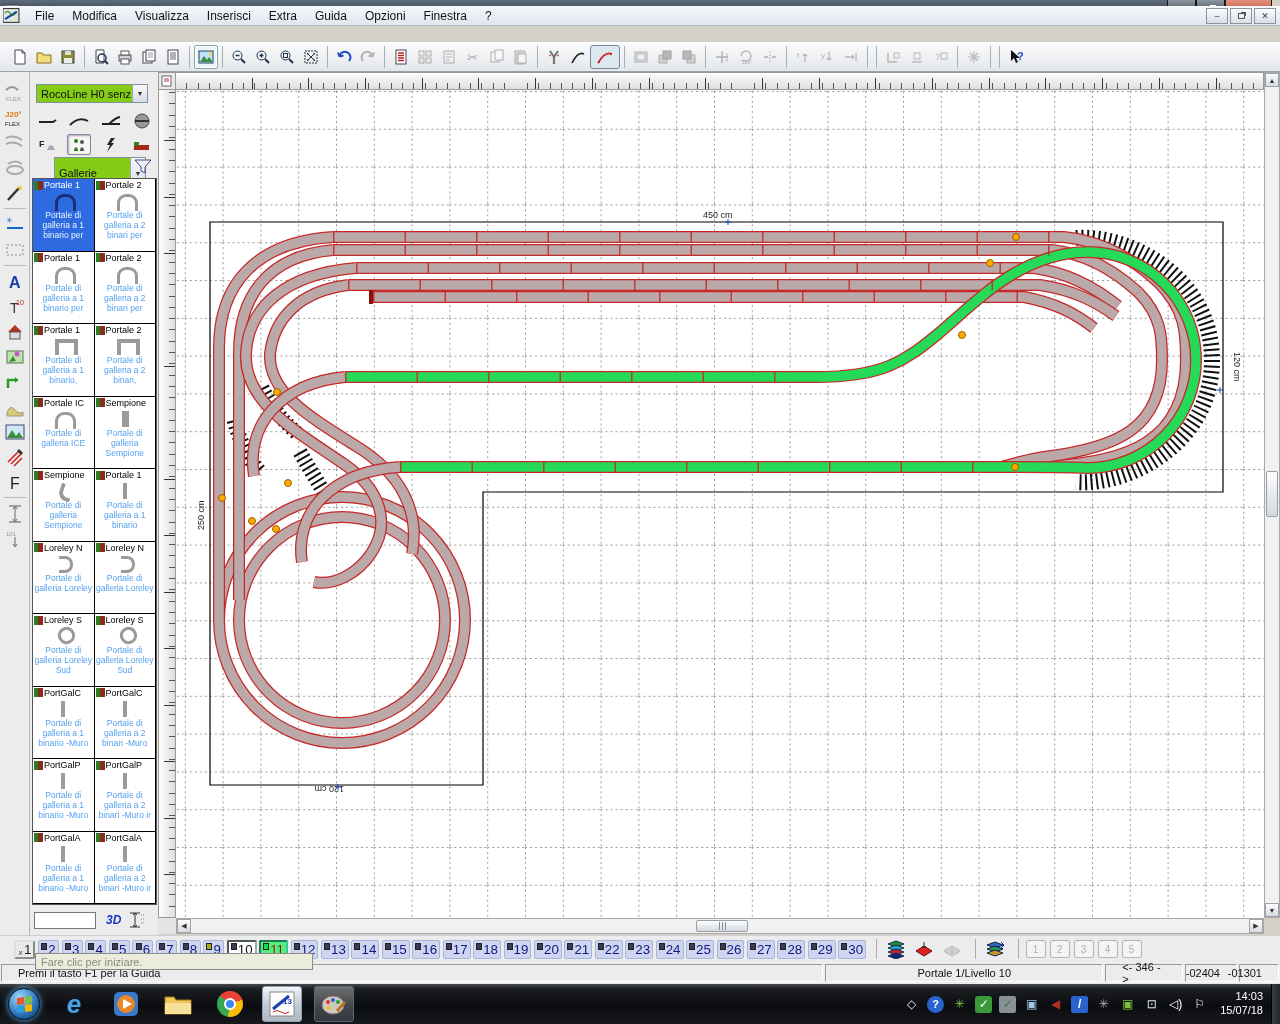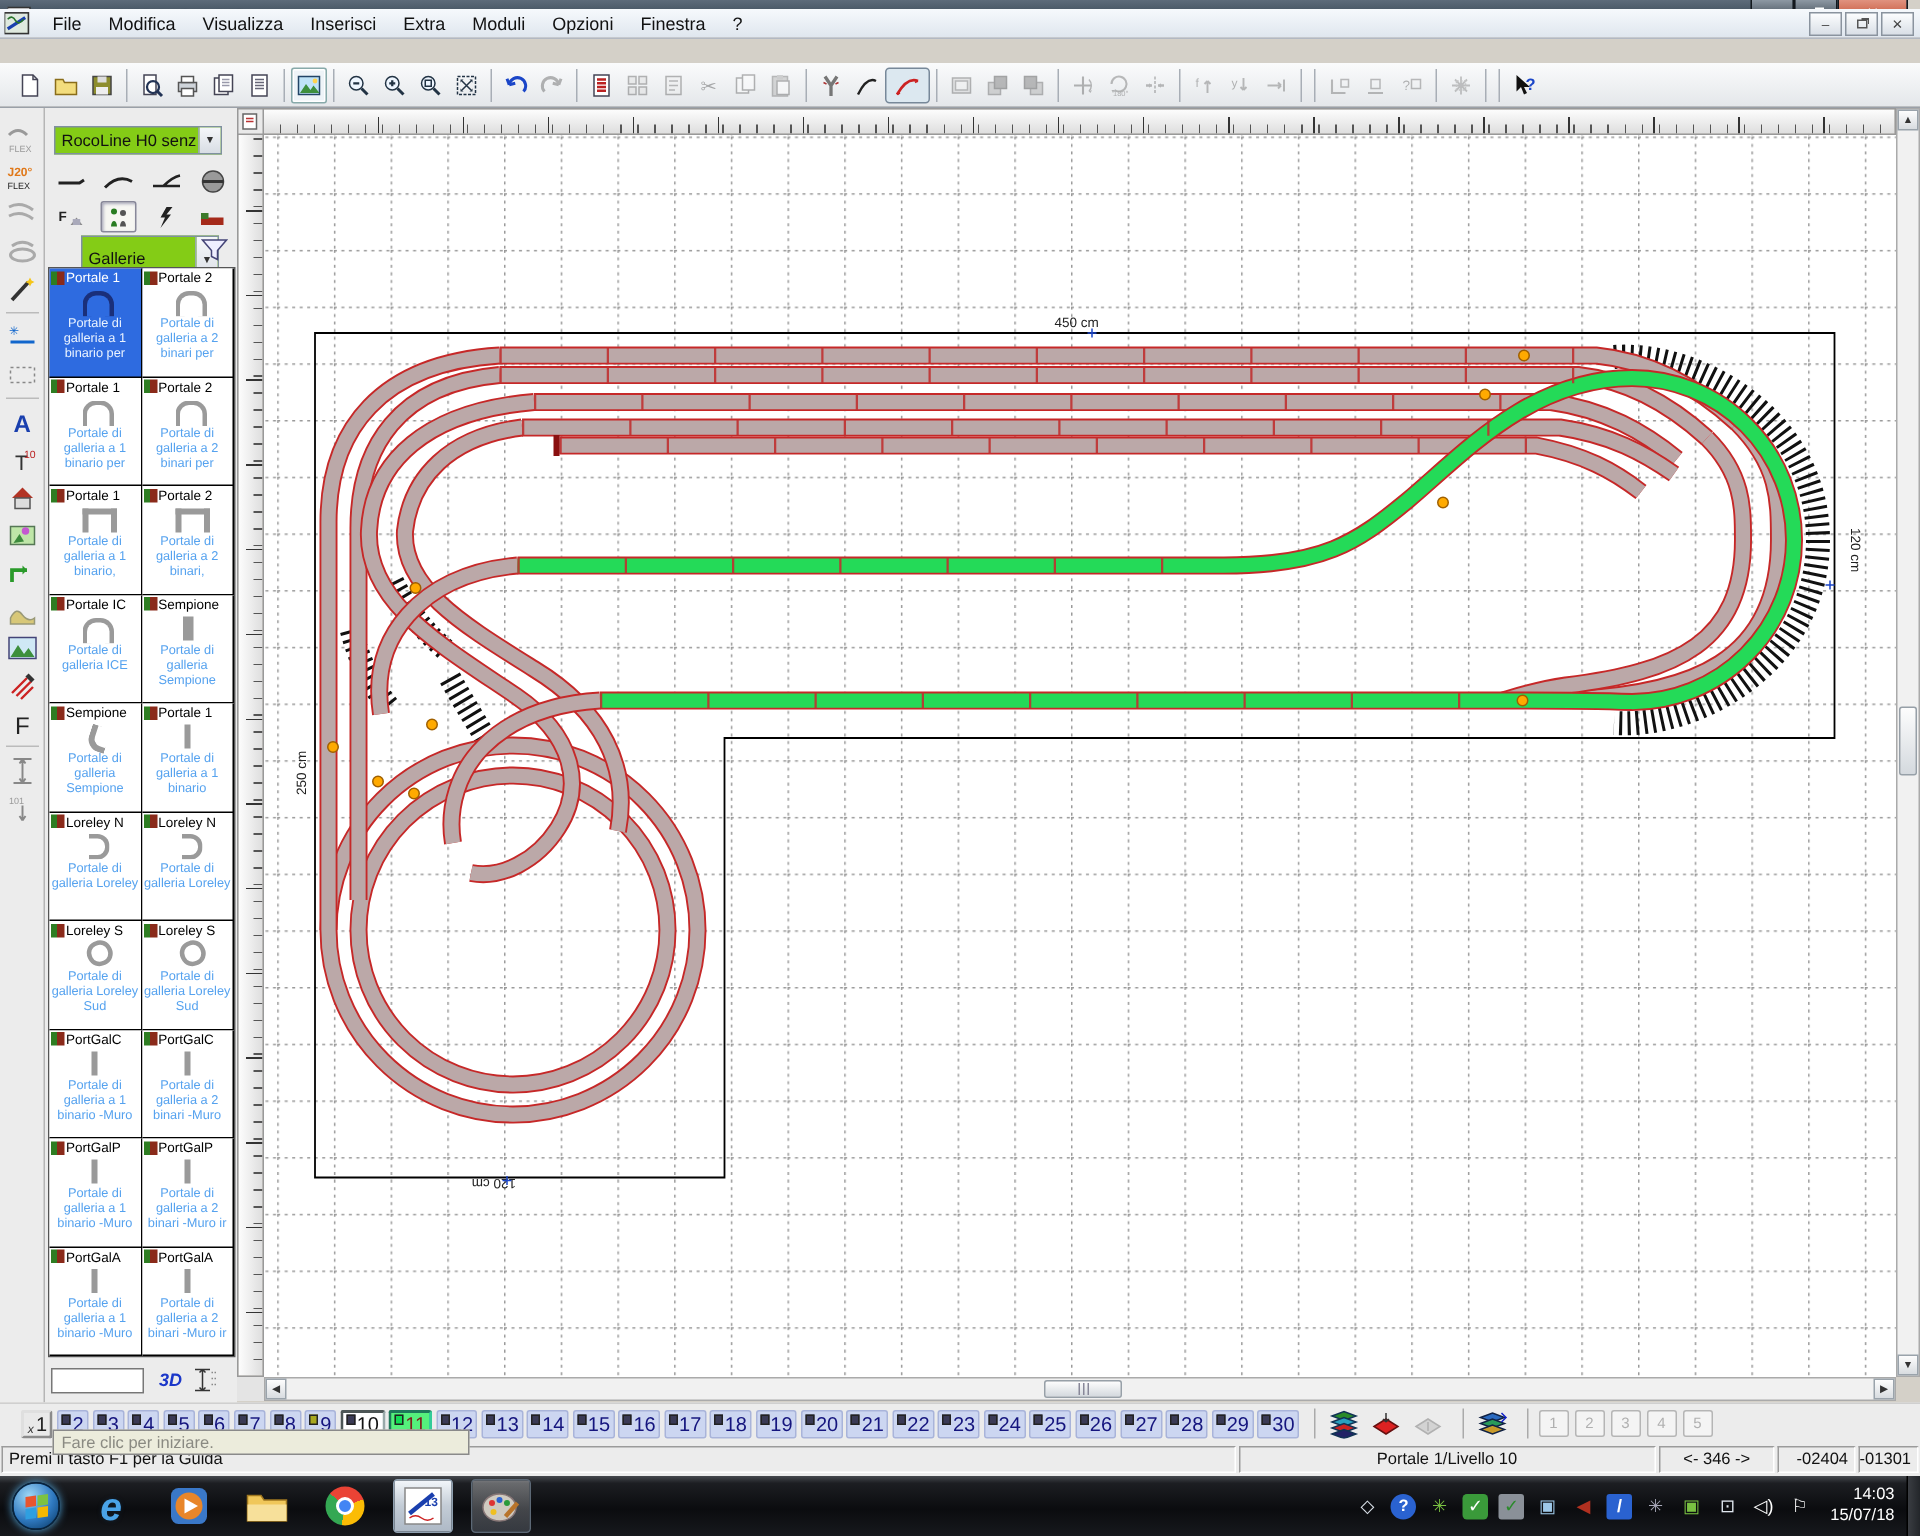--- a/index.html
+++ b/index.html
@@ -103,21 +103,21 @@
   .tab.marked .mi{background:#a8a820}
   .tab.pressed{background:#fff;border:2px inset #9aa;color:#111}
   .tab.active{background:#55f07c;border:2px inset #3c9;color:#7f1d1d}
   .tab.active .mi{background:#1d5}
   .tgroupsep{width:1px;height:20px;background:#aaa;margin:0 7px}
   .xtab{width:25px;height:20px;margin-right:3px;display:flex;align-items:center;justify-content:center}
   .pagebox{width:20px;height:18px;border:1px solid #b5b5b5;border-radius:2px;color:#b0b0b0;font-size:10px;
     display:flex;align-items:center;justify-content:center;margin-right:4px;background:#f4f4f4}
   
   #statusbar{position:absolute;left:0;top:962px;width:1280px;height:22px;background:#ececec;display:flex;font-size:11px;color:#111}
-  .spanel{border:1px solid;border-color:#9b9b9b #fff #fff #9b9b9b;margin:2px 1px;display:flex;align-items:center;padding:0 4px}
+  .spanel{border:1px solid;border-color:#9b9b9b #fff #fff #9b9b9b;margin:2px 1px;display:flex;align-items:center;padding:0 16px}
   #tooltip{position:absolute;left:35px;top:953px;width:278px;height:17px;background:#ececdc;border:1px solid #8a8a8a;
     color:#8a8a82;font-size:11px;display:flex;align-items:center;padding-left:5px;z-index:5}
   
   #taskbar{position:absolute;left:0;top:984px;width:1280px;height:40px;
     background:linear-gradient(180deg,#46494e 0%,#1c1e22 12%,#0b0c0f 55%,#17191d 100%);display:flex;align-items:center}
   #orb{width:32px;height:32px;border-radius:50%;margin:0 14px 0 8px;position:relative;
     background:radial-gradient(circle at 35% 28%,#9fd8f7,#2f79c0 55%,#0b3a66 95%);border:1px solid #06233f;box-shadow:0 0 6px #58b0e8}
   #orb .flag{position:absolute;left:8px;top:8px;width:15px;height:15px;display:grid;grid-template-columns:7px 7px;grid-template-rows:7px 7px;gap:1px;transform:skewY(-8deg)}
   #orb .flag i:nth-child(1){background:#e8552f}#orb .flag i:nth-child(2){background:#7dc242}
   #orb .flag i:nth-child(3){background:#2f9fe0}#orb .flag i:nth-child(4){background:#f5b800}
@@ -153,21 +153,21 @@
   <svg class="appico" viewBox="0 0 16 14">
     <rect x="0" y="0" width="15" height="13" fill="#dfe9df" stroke="#333"></rect>
     <path d="M2,10 L13,3" stroke="#1a3fae" stroke-width="2"></path>
       <path d="M2,4 q3,-3 5,1 q2,3 5,-1" stroke="#27732a" fill="none"></path>
   </svg>
   <span class="menuitem">File</span>
   <span class="menuitem">Modifica</span>
   <span class="menuitem">Visualizza</span>
   <span class="menuitem">Inserisci</span>
   <span class="menuitem">Extra</span>
-  <span class="menuitem">Moduli</span>
+  <span class="menuitem">Guida</span>
   <span class="menuitem">Opzioni</span>
   <span class="menuitem">Finestra</span>
   <span class="menuitem">?</span>
   <div class="mdibtns">
     <div class="mdibtn">–</div>
     <div class="mdibtn">
         <span class="rbox"></span>
       </div>
     <div class="mdibtn">✕</div>
   </div>

